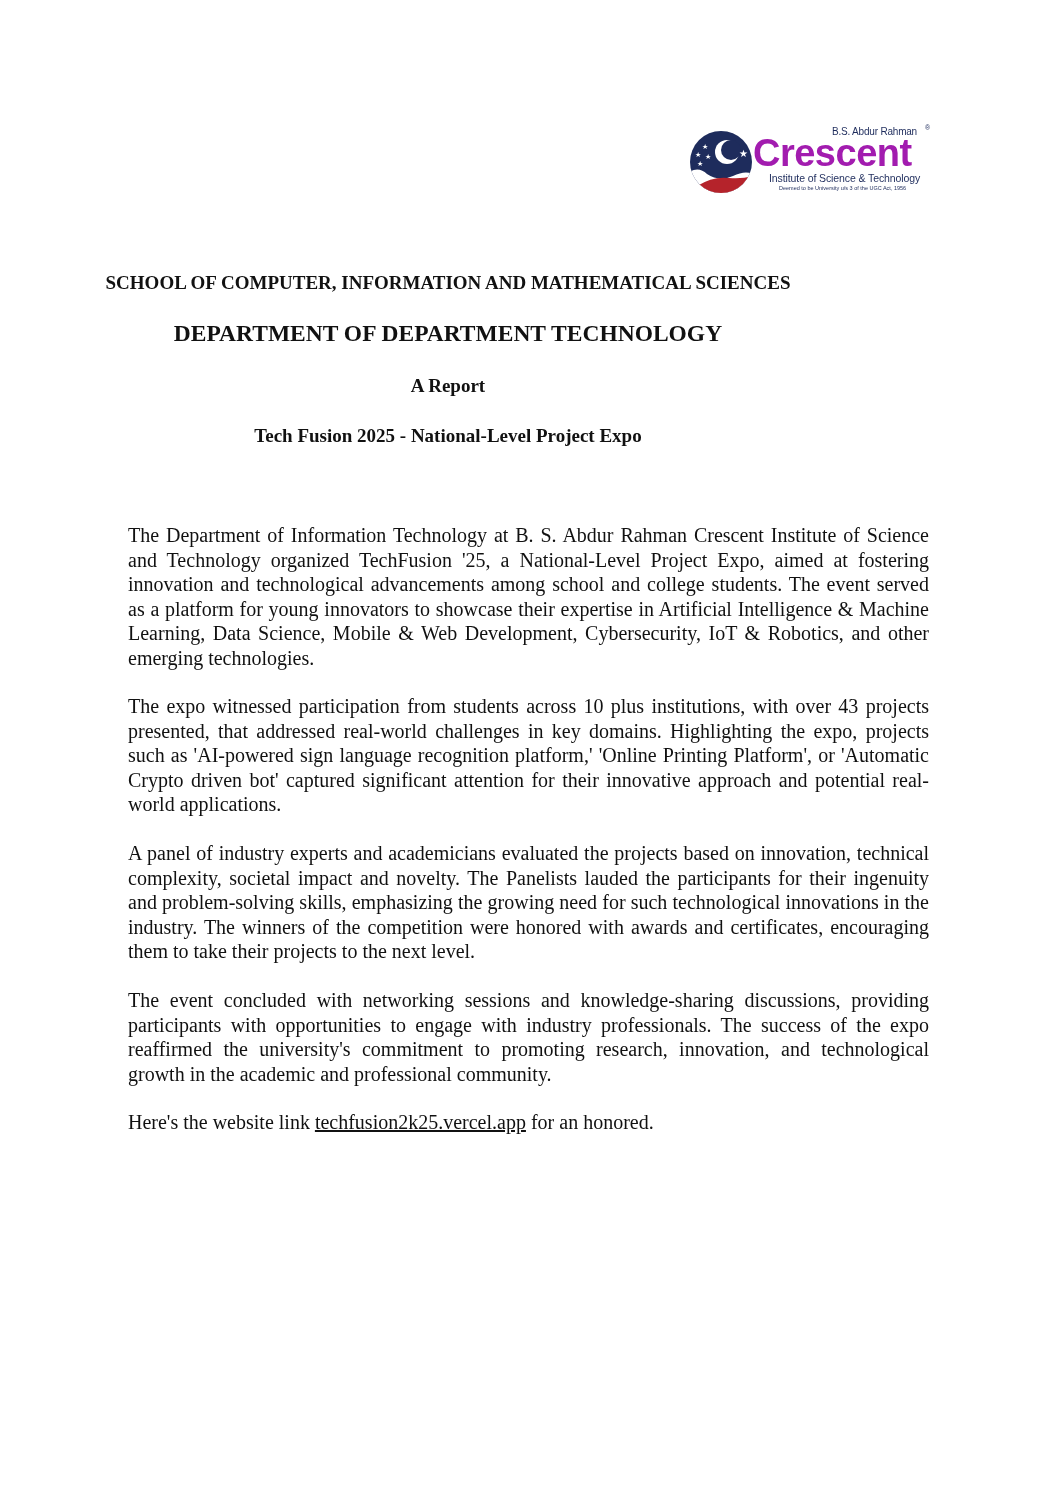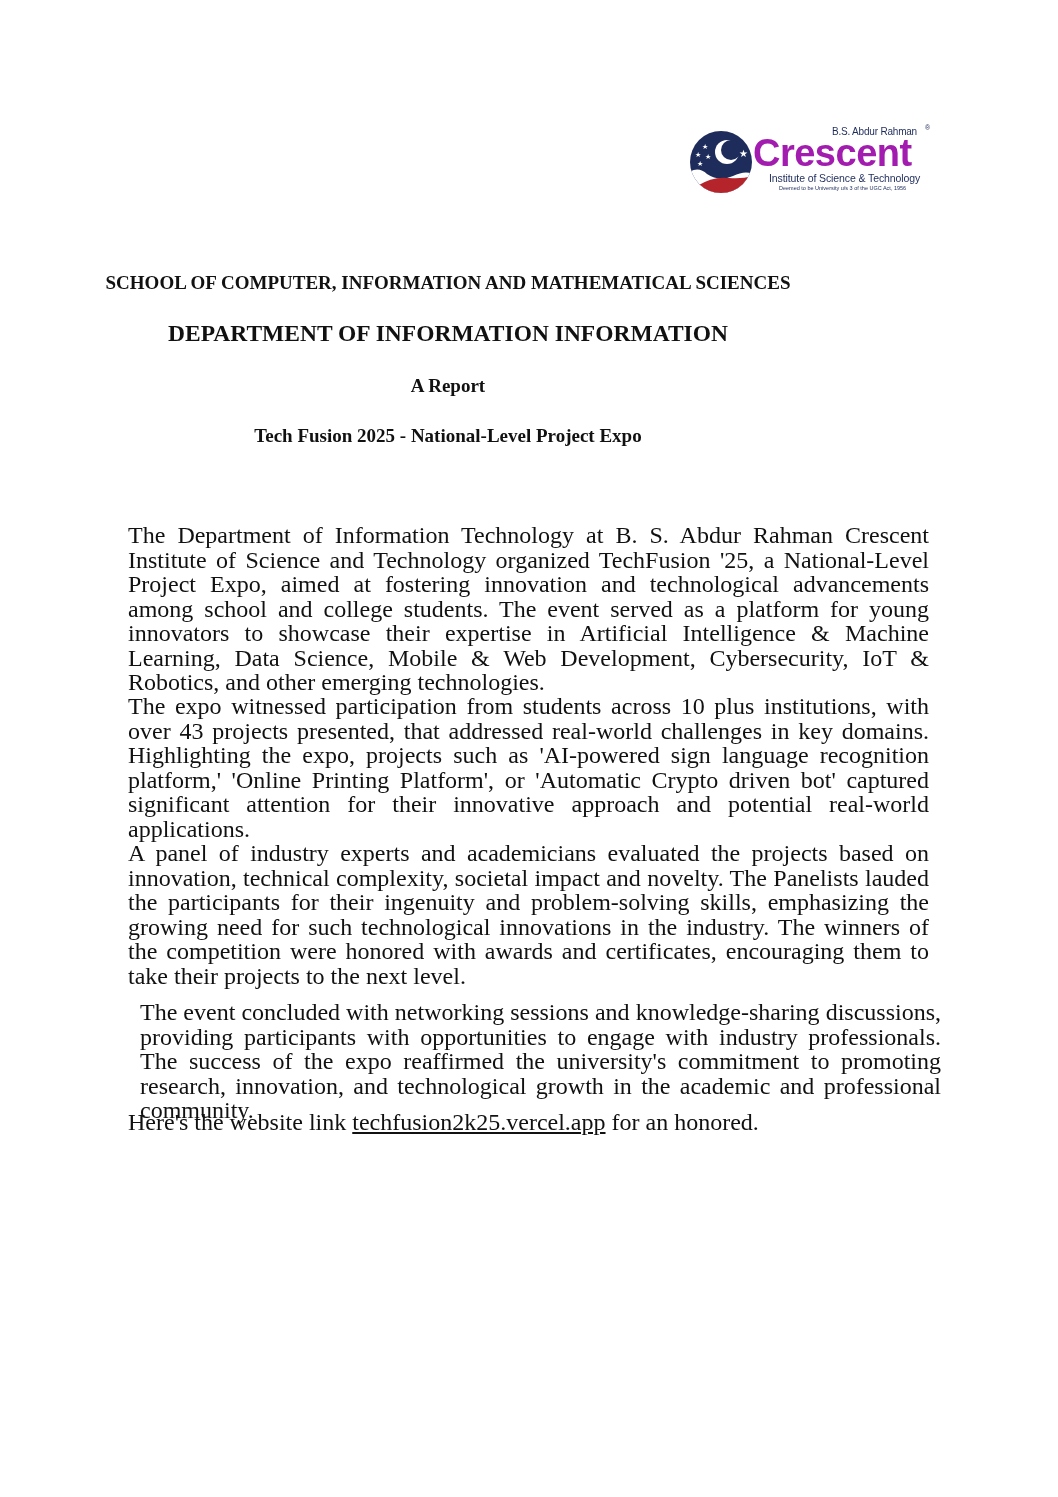--- a/index.html
+++ b/index.html
@@ -9,21 +9,21 @@
     .logo-small { position: absolute; left: 143px; top: 0; font-family: "Liberation Sans", sans-serif; font-size: 10px; color: #1e2c5c; letter-spacing: -0.2px; }
     .logo-reg { position: absolute; left: 236px; top: -2px; font-family: "Liberation Sans", sans-serif; font-size: 7px; color: #1e2c5c; }
     .logo-name { position: absolute; left: 64px; top: 5px; font-family: "Liberation Sans", sans-serif; font-weight: bold; font-size: 38px; color: #a21caf; letter-spacing: -0.5px; line-height: 44px; }
     .logo-sub { position: absolute; left: 66px; top: 46px; font-family: "Liberation Sans", sans-serif; font-size: 10.5px; color: #1e2c5c; white-space: nowrap; letter-spacing: -0.1px; margin-left: 14px; }
     .logo-deemed { position: absolute; left: 90px; top: 59px; font-family: "Liberation Sans", sans-serif; font-size: 5.5px; color: #1e2c5c; white-space: nowrap; }
     .heading { position: absolute; left: 0; width: 896px; text-align: center; font-weight: bold; white-space: nowrap; }
     .h-school { top: 272px; font-size: 19px; }
     .h-dept { top: 320px; font-size: 23.5px; }
     .h-report { top: 375px; font-size: 19px; }
     .h-title { top: 425px; font-size: 19px; }
-    .para { position: absolute; left: 128px; width: 801px; font-size: 24px; line-height: 24.5px; text-align: justify; }
+    .para { position: absolute; left: 128px; width: 801px; font-size: 20px; line-height: 24.5px; text-align: justify; }
     .p1 { top: 523px; }
     .p2 { top: 694px; }
     .p3 { top: 841px; }
     .p4 { top: 988px; }
     .p5 { top: 1110px; text-align: left; }
     .link { color: #111; text-decoration: underline; }
   </style>
 </head>
 <body>
 
@@ -48,21 +48,21 @@
     <text x="8" y="36" font-size="7" fill="#fff" font-family="DejaVu Sans, sans-serif">★</text>
   </svg>
   <span class="logo-small">B.S. Abdur Rahman</span>
   <span class="logo-reg">®</span>
   <span class="logo-name">Crescent</span>
   <span class="logo-sub">Institute of Science &amp; Technology</span>
   <span class="logo-deemed">Deemed to be University u/s 3 of the UGC Act, 1956</span>
 </div>
 
 <div class="heading h-school">SCHOOL OF COMPUTER, INFORMATION AND MATHEMATICAL SCIENCES</div>
-<div class="heading h-dept">DEPARTMENT OF INFORMATION INFORMATION</div>
+<div class="heading h-dept">DEPARTMENT OF DEPARTMENT TECHNOLOGY</div>
 <div class="heading h-report">A Report</div>
 <div class="heading h-title">Tech Fusion 2025 - National-Level Project Expo</div>
 
 <p class="para p1" style="margin:0">The Department of Information Technology at B. S. Abdur Rahman Crescent Institute of Science and Technology organized TechFusion '25, a National-Level Project Expo, aimed at fostering innovation and technological advancements among school and college students. The event served as a platform for young innovators to showcase their expertise in Artificial Intelligence &amp; Machine Learning, Data Science, Mobile &amp; Web Development, Cybersecurity, IoT &amp; Robotics, and other emerging technologies.</p>
 <p class="para p2" style="margin:0">The expo witnessed participation from students across 10 plus institutions, with over 43 projects presented, that addressed real-world challenges in key domains. Highlighting the expo, projects such as 'AI-powered sign language recognition platform,' 'Online Printing Platform', or 'Automatic Crypto driven bot' captured significant attention for their innovative approach and potential real-world applications.</p>
 <p class="para p3" style="margin:0">A panel of industry experts and academicians evaluated the projects based on innovation, technical complexity, societal impact and novelty. The Panelists lauded the participants for their ingenuity and problem-solving skills, emphasizing the growing need for such technological innovations in the industry. The winners of the competition were honored with awards and certificates, encouraging them to take their projects to the next level.</p>
-<p class="para p4" style="margin:12px">The event concluded with networking sessions and knowledge-sharing discussions, providing participants with opportunities to engage with industry professionals. The success of the expo reaffirmed the university's commitment to promoting research, innovation, and technological growth in the academic and professional community.</p>
+<p class="para p4" style="margin:0">The event concluded with networking sessions and knowledge-sharing discussions, providing participants with opportunities to engage with industry professionals. The success of the expo reaffirmed the university's commitment to promoting research, innovation, and technological growth in the academic and professional community.</p>
 <p class="para p5" style="margin:0"><span>Here's the website link </span><a class="link">techfusion2k25.vercel.app</a><span> for an honored.</span></p>
 
 </body></html>

